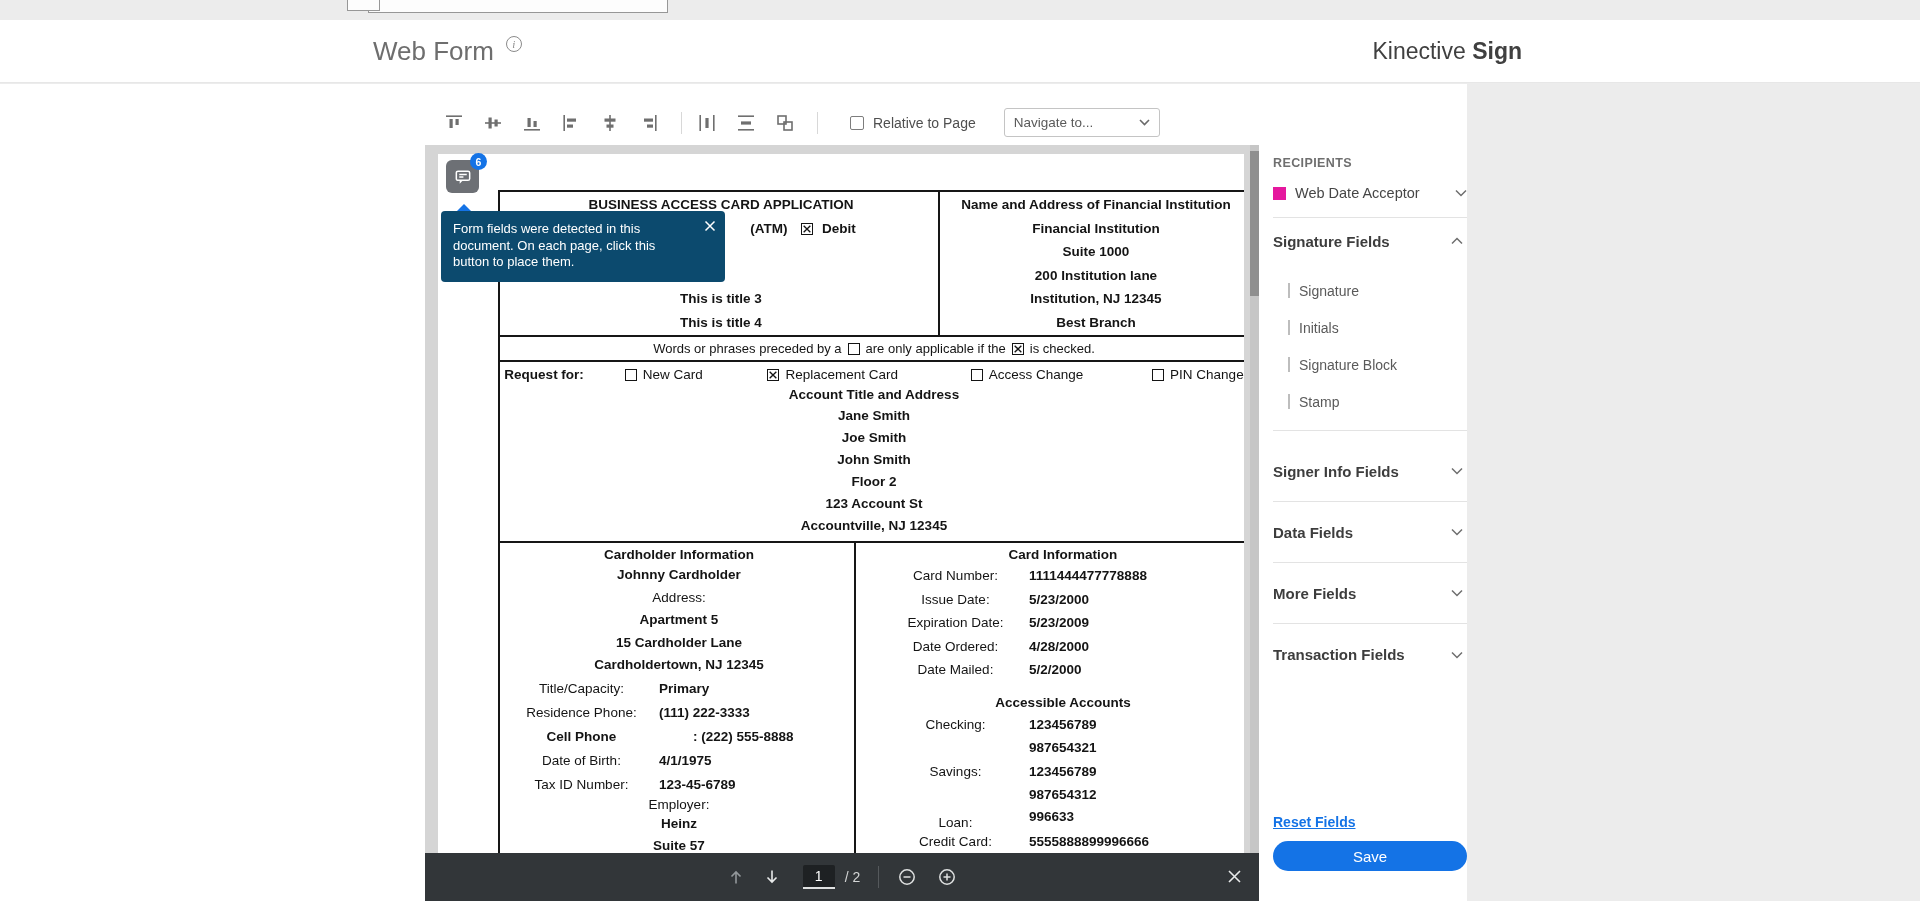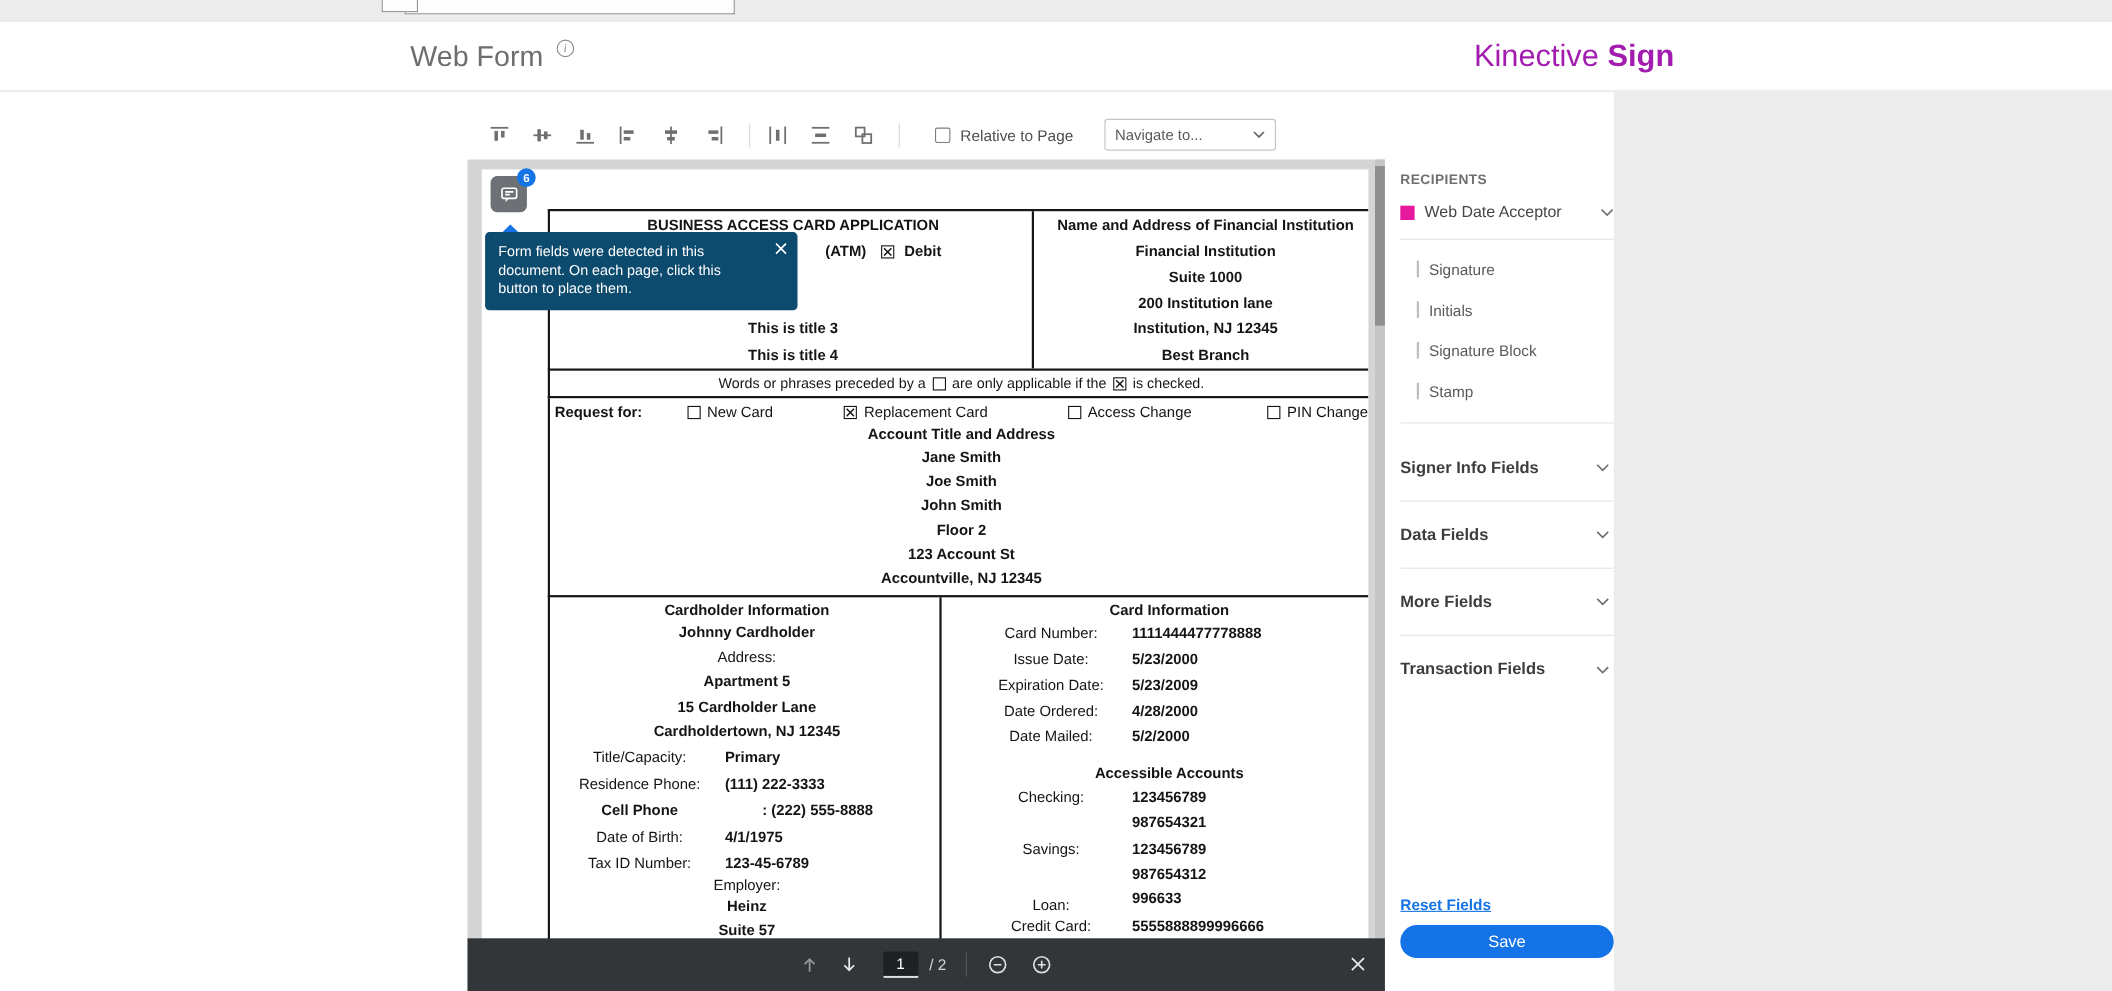--- a/index.html
+++ b/index.html
@@ -8,21 +8,21 @@
 
   
   #partial-box-b { position:absolute; left:368px; top:0; width:300px; height:13px; background:#fdfdfd; border:1px solid #979797; border-top:none; }
   #partial-box-a { position:absolute; left:347px; top:0; width:33px; height:11px; background:#fdfdfd; border:1px solid #979797; border-top:none; z-index:2; }
 
   
   header { position:absolute; left:0; top:20px; width:1920px; height:63px; background:#fff; border-bottom:1px solid #e7e7e7; display:flex; align-items:center; }
   .title-wrap { margin-left:373px; display:flex; align-items:center; }
   .title-wrap h1 { font-size:26px; font-weight:400; color:#6e6e6e; }
   .info { width:16px; height:16px; border:1px solid #8b8b8b; border-radius:50%; color:#8b8b8b; font-family:"Liberation Serif","DejaVu Serif",serif; font-style:italic; font-size:11px; display:flex; align-items:center; justify-content:center; margin-left:12px; margin-top:-14px; cursor:pointer; }
-  .brand { margin-left:auto; margin-right:398px; font-size:28px; color:#a21caf; }
+  .brand { margin-left:auto; margin-right:398px; font-size:23px; color:#404040; }
   .brand b { font-weight:700; }
 
   
   #workspace { position:absolute; left:0; top:84px; width:1467px; height:817px; background:#fff; }
 
   
   #fieldbar { position:absolute; left:425px; top:16px; width:834px; height:45px; background:#fff; display:flex; align-items:center; padding-left:18px; }
   .tbtn { width:22px; height:22px; margin-right:17px; cursor:pointer; display:flex; align-items:center; justify-content:center; }
   .tsep { width:1px; height:22px; background:#d8d8d8; margin:0 14px 0 4px; }
   .chk-wrap { display:flex; align-items:center; margin-left:18px; cursor:pointer; }
@@ -405,20 +405,26 @@
     <div class="recip-label">RECIPIENTS</div>
     <div class="recip-row">
       <span class="swatch"></span>
       <span class="recip-name">Web Date Acceptor</span>
       <svg class="chev" style="margin-left:auto" width="12" height="8" viewBox="0 0 12 8" fill="none" stroke="#6e6e6e" stroke-width="1.5">
           <path d="M1 1.5L6 6.5l5-5"></path>
         </svg>
     </div>
     <div class="sb-div"></div>
 
+    <div class="sec-hd">
+      <span class="t">Signature Fields</span>
+      <svg class="chev" width="12" height="8" viewBox="0 0 12 8" fill="none" stroke="#6e6e6e" stroke-width="1.5">
+          <path d="M1 6.5l5-5 5 5"></path>
+        </svg>
+    </div>
     <div class="items">
       <div class="item">
           <span class="bar"></span>
           <span class="t">Signature</span>
         </div>
       <div class="item">
           <span class="bar"></span>
           <span class="t">Initials</span>
         </div>
       <div class="item">

